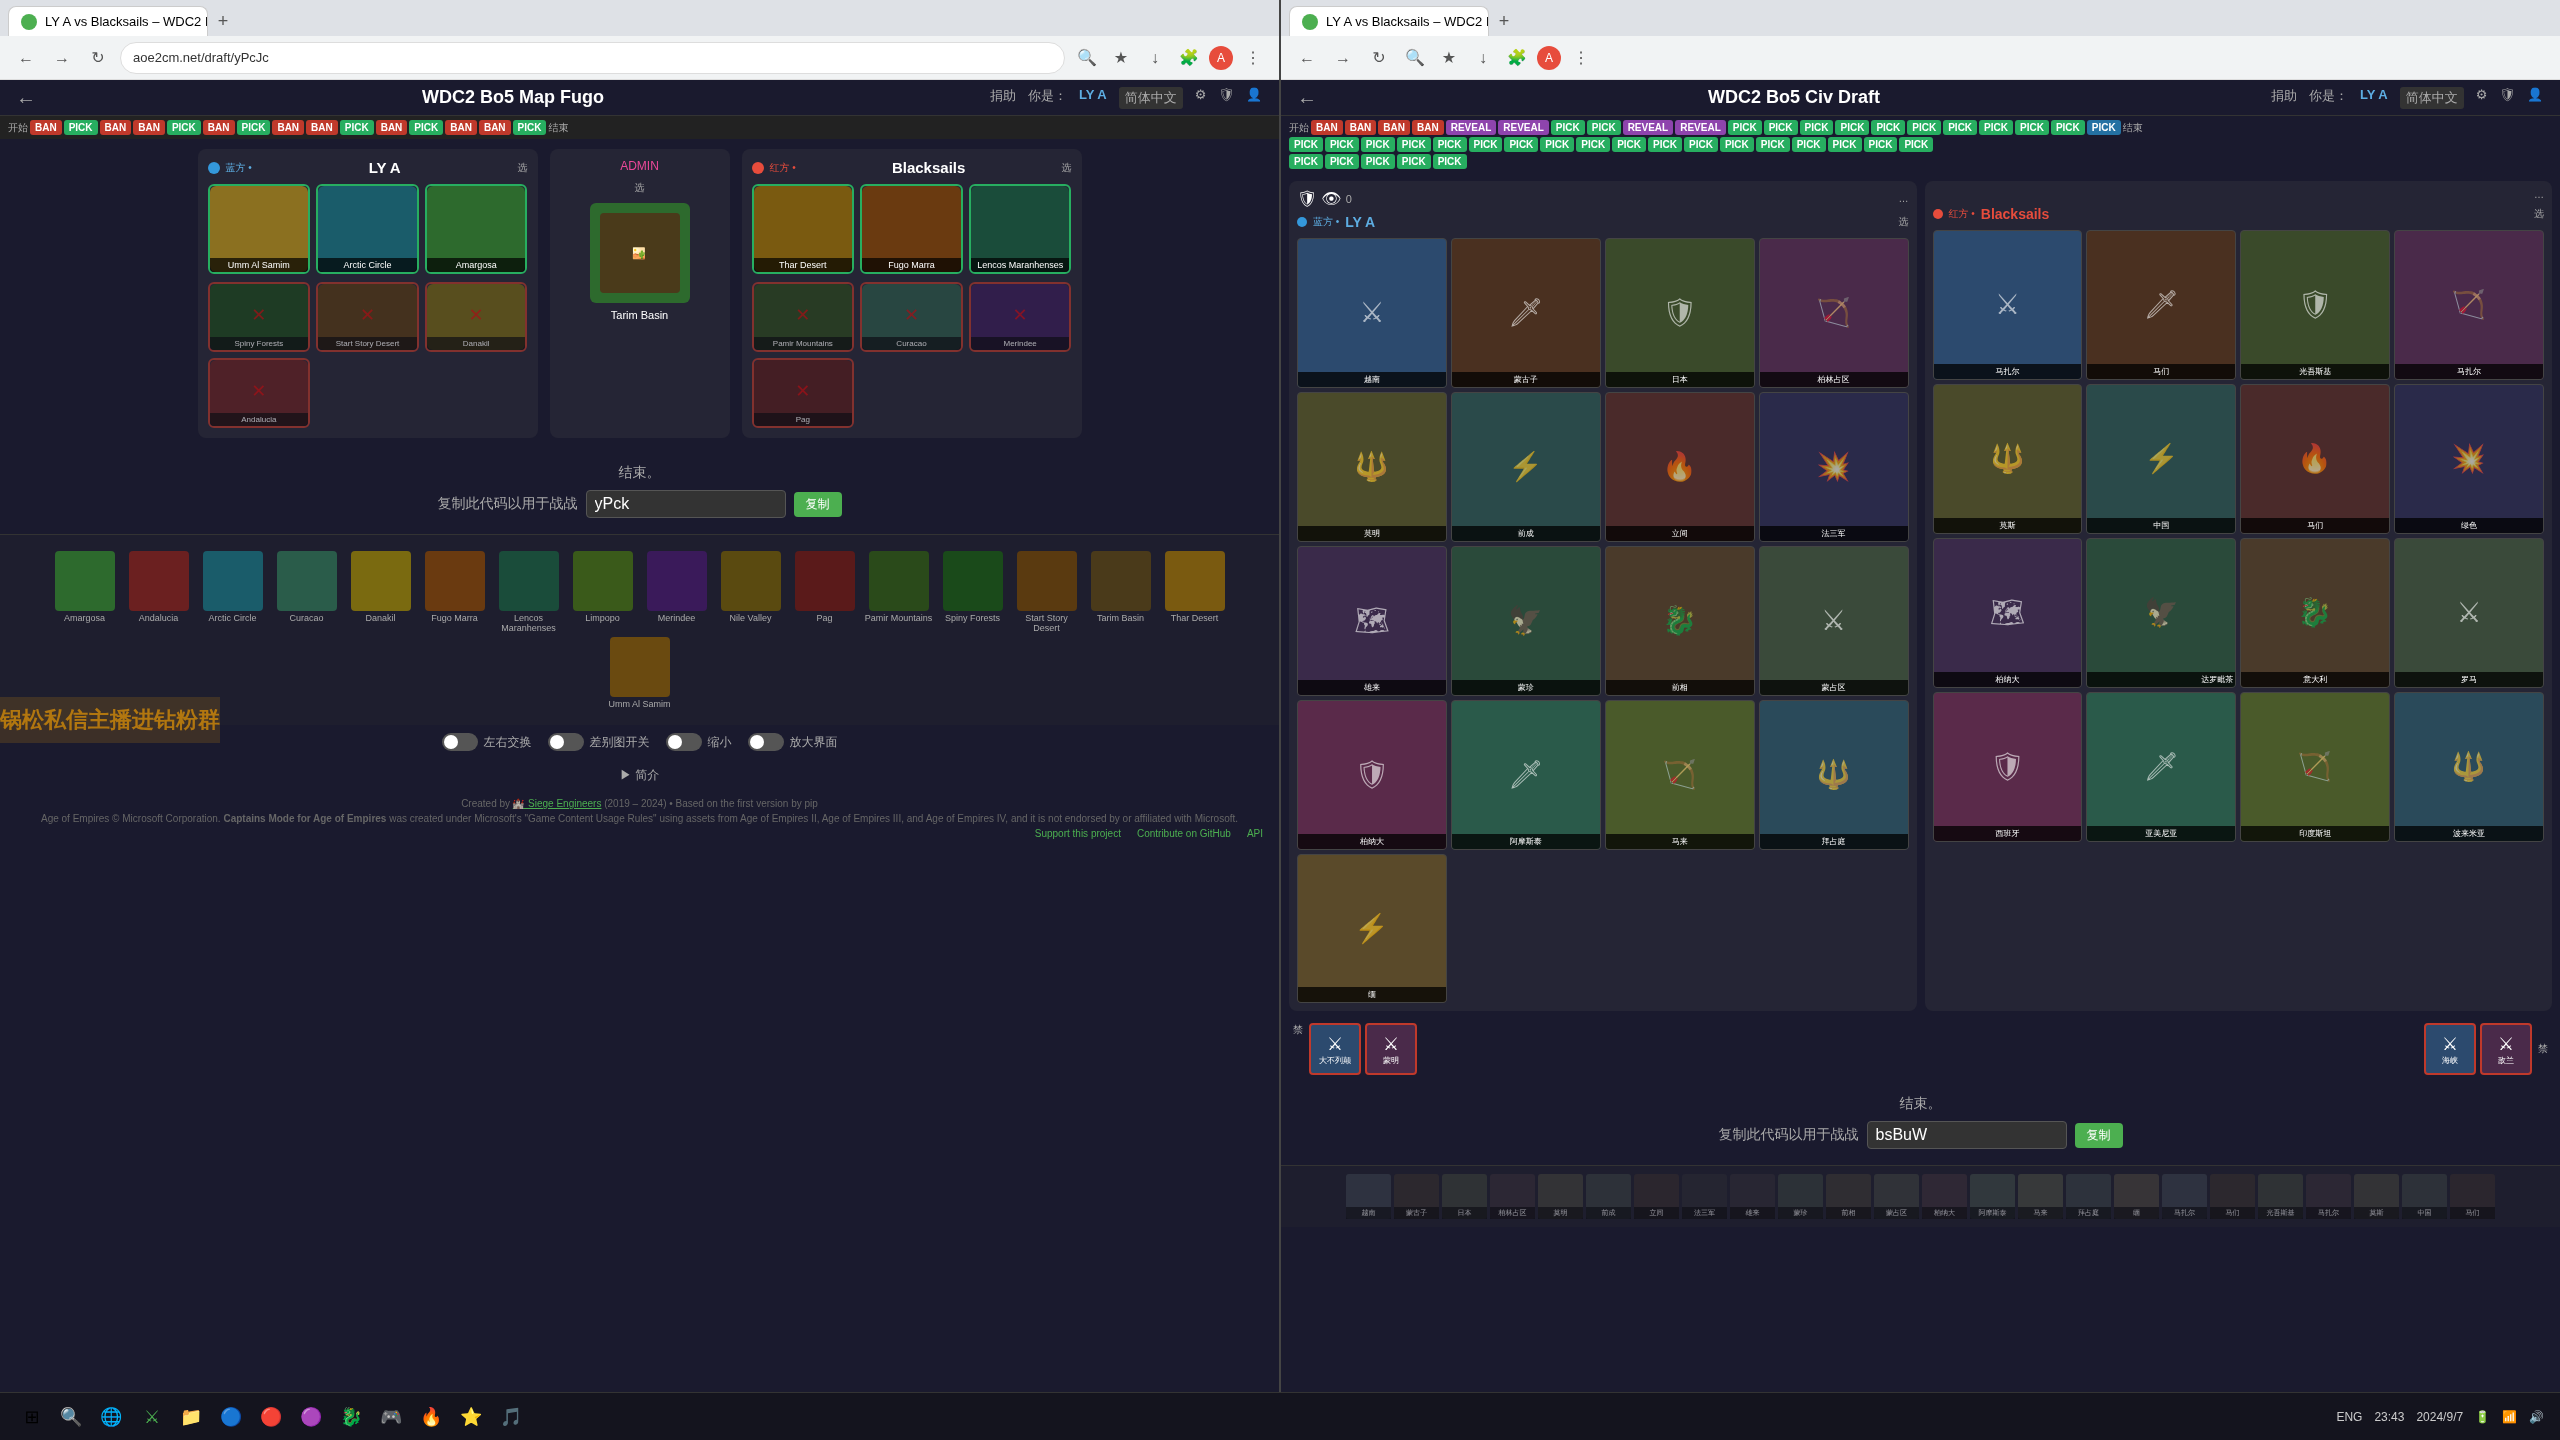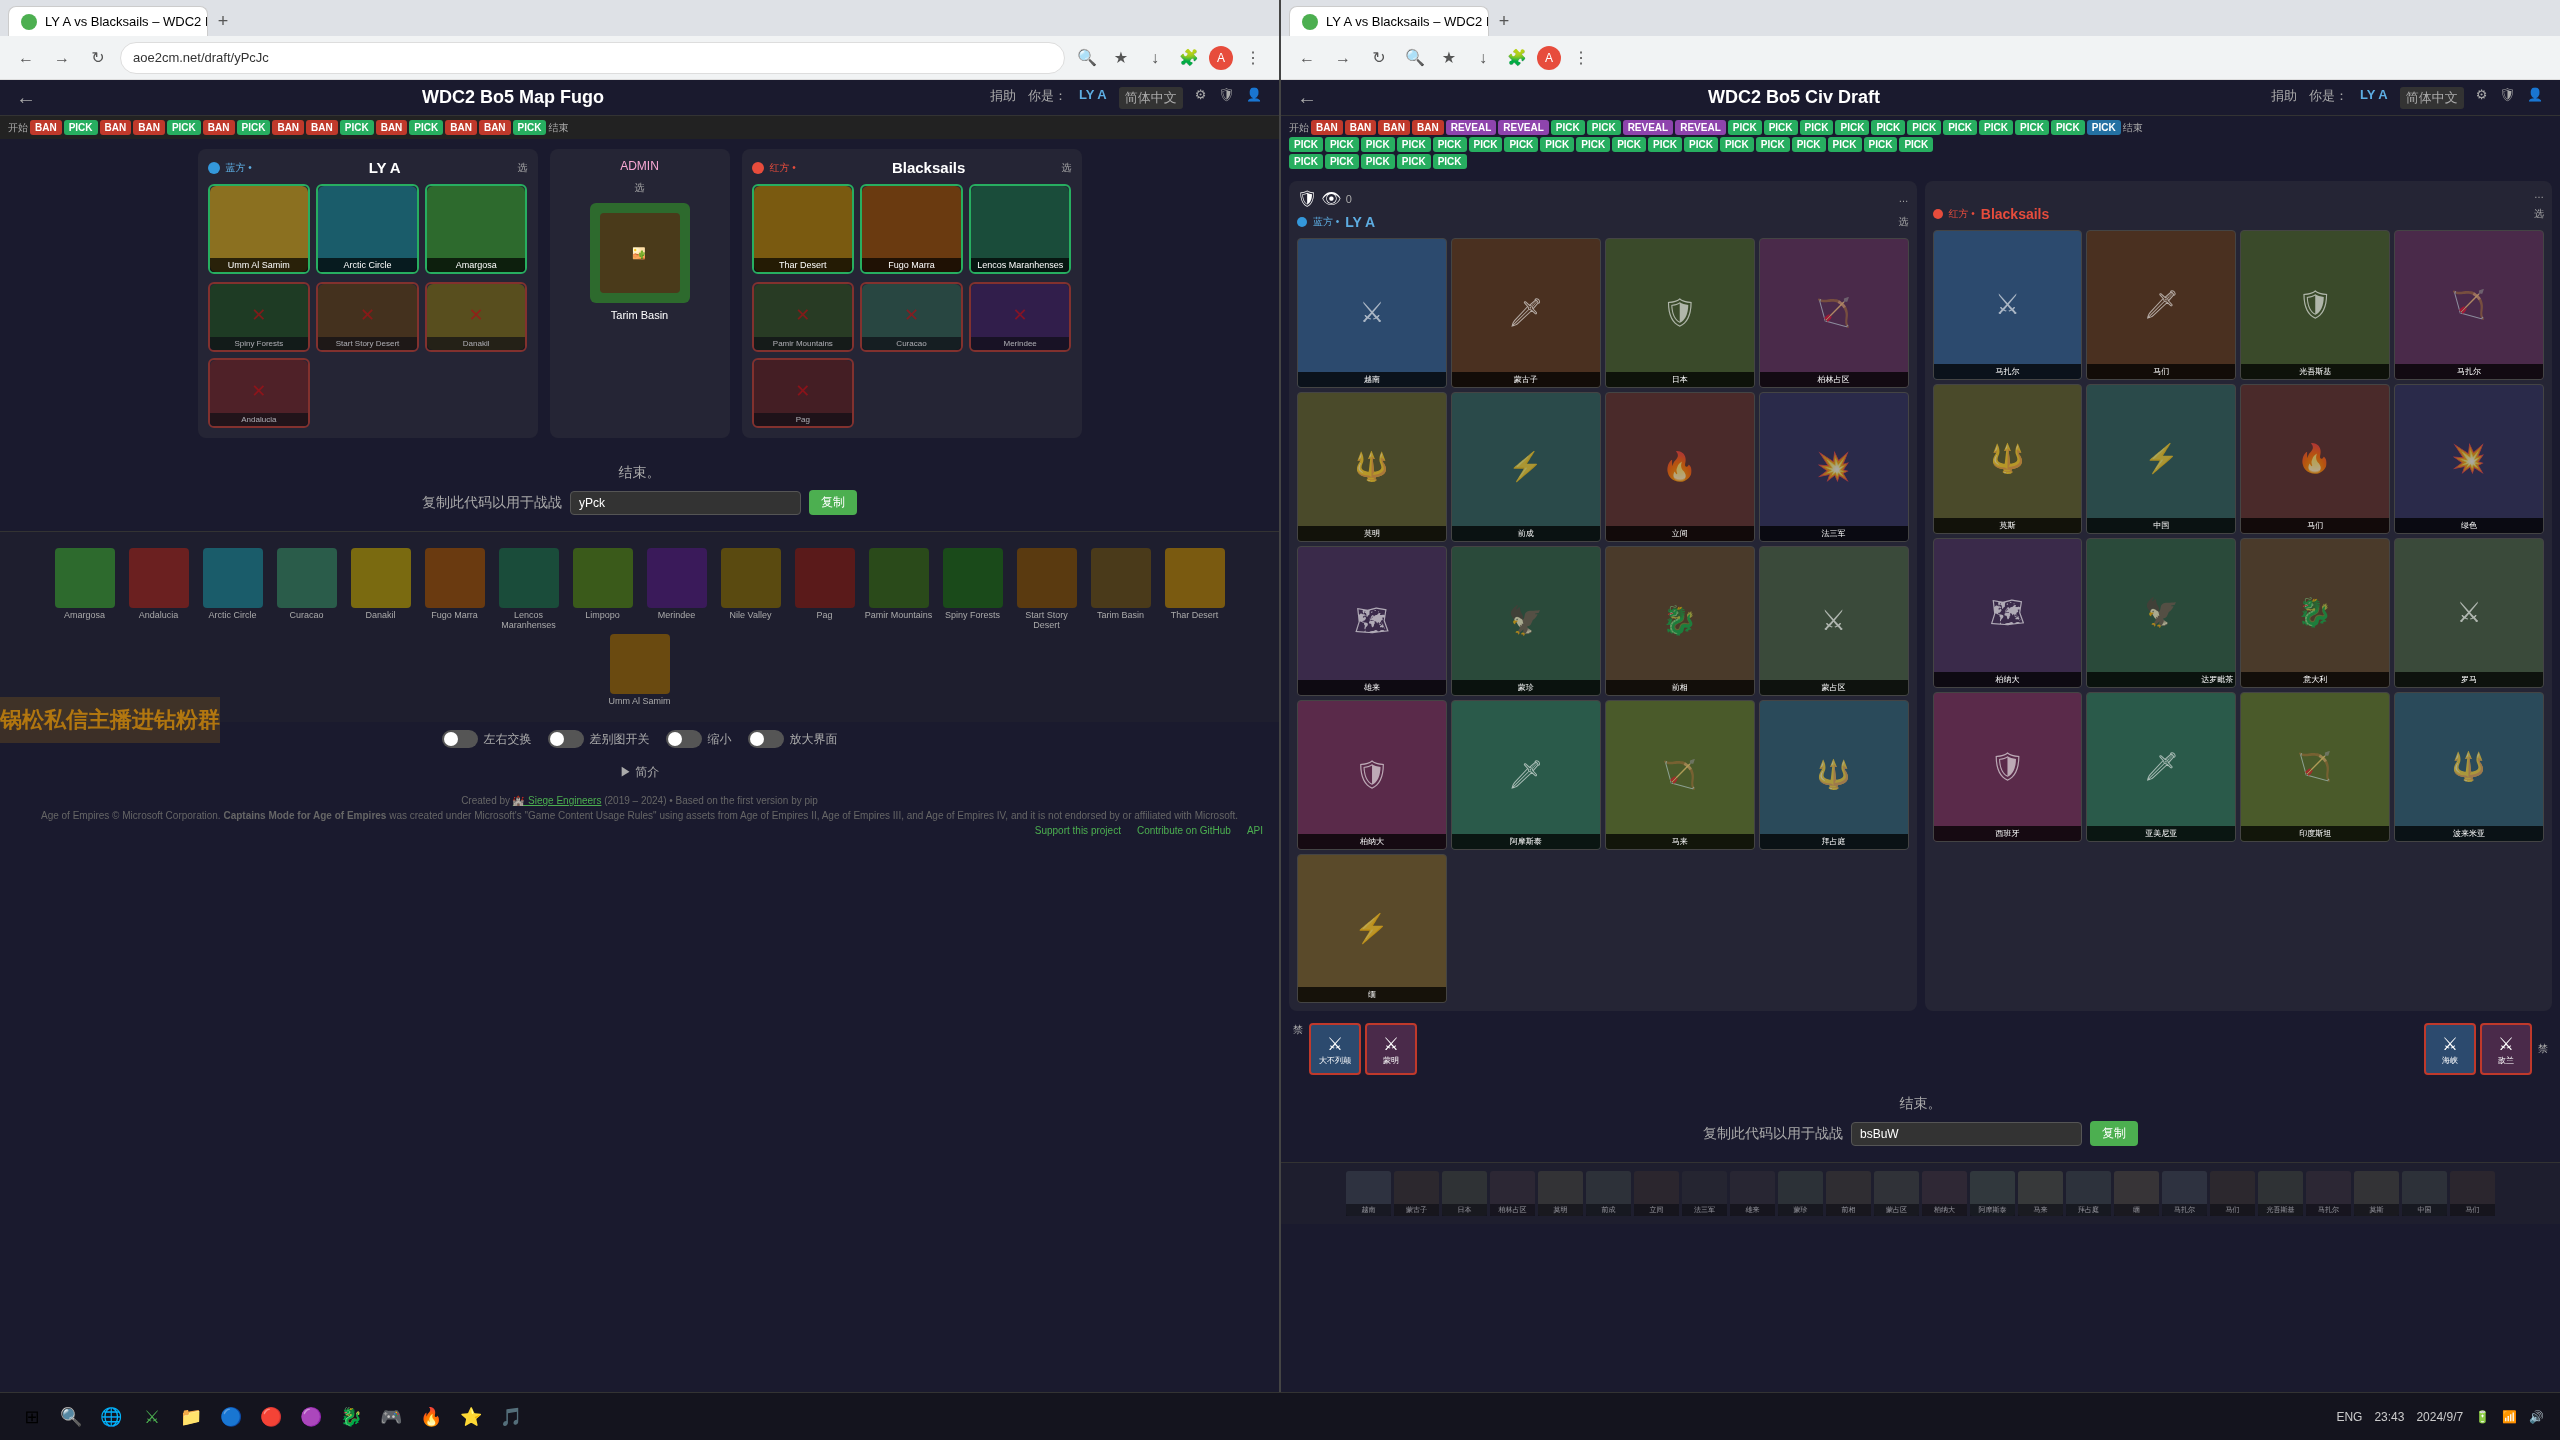--- a/index.html
+++ b/index.html
@@ -233,21 +233,21 @@
 
     .admin-panel {
       background: #252535;
       border-radius: 8px;
       padding: 10px;
       width: 180px;
       text-align: center;
     }
     .admin-title {
       font-size: 12px;
-      color: #f9a8d4;
+      color: #ec4899;
       margin-bottom: 8px;
     }
     .admin-map-card {
       width: 100px;
       height: 100px;
       margin: 0 auto 6px;
       background: #2d6a2d;
       border-radius: 6px;
       display: flex;
       align-items: center;
@@ -272,22 +272,22 @@
       justify-content: center;
       gap: 8px;
       margin-top: 8px;
     }
     .copy-input {
       background: #333;
       border: 1px solid #555;
       color: #fff;
       padding: 4px 8px;
       border-radius: 4px;
-      font-size: 12px;
-      width: 231px;
+      font-size: 16px;
+      width: 200px;
     }
     .copy-btn {
       background: #4caf50;
       color: #fff;
       border: none;
       padding: 4px 12px;
       border-radius: 4px;
       cursor: pointer;
       font-size: 12px;
     }

